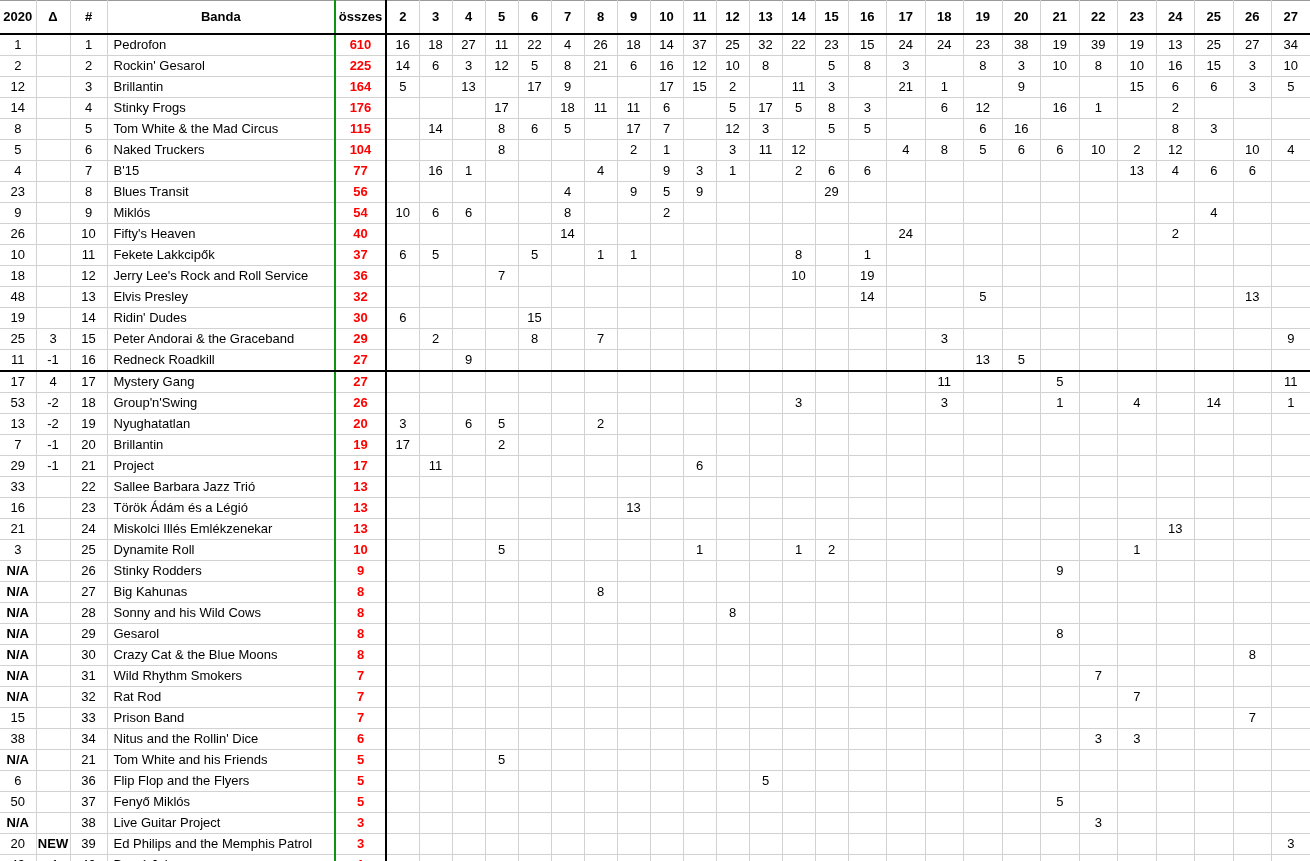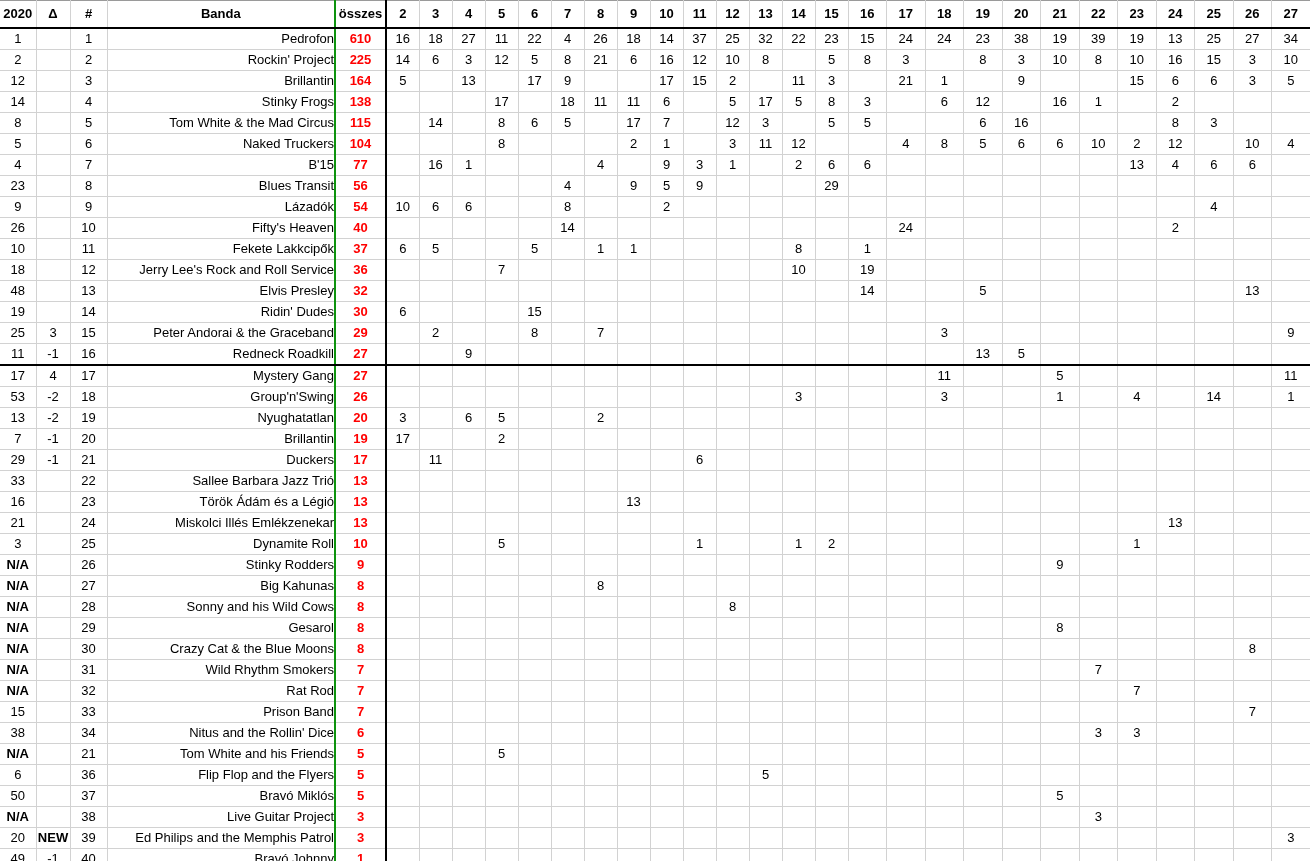--- a/index.html
+++ b/index.html
@@ -9,28 +9,28 @@
     --red:#ff0000;
   }
   html,body{margin:0;padding:0;background:#ffffff;}
   body{width:1310px;height:861px;overflow:hidden;
        font-family:"Liberation Sans", sans-serif;}
   table{border-collapse:collapse;table-layout:fixed;width:1310px;
         font-size:13px;color:#000;}
   th,td{border:1px solid var(--grid);padding:0;height:20px;
         text-align:center;white-space:nowrap;overflow:hidden;
         font-weight:400;vertical-align:middle;}
-  thead tr{height:27px;}
+  thead tr{height:33px;}
   tbody tr{height:20px;}
   thead th{font-weight:700;border-top:1px solid #9a9a9a;
            border-bottom:2px solid var(--heavy);}
   .c-year{width:36px;} .c-delta{width:34px;} .c-rank{width:37px;}
   .c-band{width:228px;} .c-total{width:51px;}
   .c-week-l{width:33px;} .c-week-r{width:38.5px;}
-  td.band{text-align:right;padding-left:12px;}
+  td.band{text-align:left;padding-left:6px;}
   td.total{color:var(--red);font-weight:700;}
   th.total,td.total{border-left:2px solid var(--green);
                     border-right:2px solid var(--heavy);margin-top:8px;}
   td.first,th.first{border-left:none;}
   tbody tr.section-end td{border-bottom:2px solid var(--heavy);}
   tbody tr:last-child td{border-bottom:2px solid var(--heavy);}
   td.bold{font-weight:700;}
 </style>
 </head>
 <body>
@@ -135,21 +135,21 @@
         <td>19</td>
         <td>13</td>
         <td>25</td>
         <td>27</td>
         <td>34</td>
       </tr>
       <tr>
         <td class="first">2</td>
         <td></td>
         <td>2</td>
-        <td class="band">Rockin' Project</td>
+        <td class="band">Rockin' Gesarol</td>
         <td class="total">225</td>
         <td>14</td>
         <td>6</td>
         <td>3</td>
         <td>12</td>
         <td>5</td>
         <td>8</td>
         <td>21</td>
         <td>6</td>
         <td>16</td>
@@ -202,21 +202,21 @@
         <td>6</td>
         <td>6</td>
         <td>3</td>
         <td>5</td>
       </tr>
       <tr>
         <td class="first">14</td>
         <td></td>
         <td>4</td>
         <td class="band">Stinky Frogs</td>
-        <td class="total">138</td>
+        <td class="total">176</td>
         <td></td>
         <td></td>
         <td></td>
         <td>17</td>
         <td></td>
         <td>18</td>
         <td>11</td>
         <td>11</td>
         <td>6</td>
         <td></td>
@@ -366,21 +366,21 @@
         <td></td>
         <td></td>
         <td></td>
         <td></td>
         <td></td>
       </tr>
       <tr>
         <td class="first">9</td>
         <td></td>
         <td>9</td>
-        <td class="band">Lázadók</td>
+        <td class="band">Miklós</td>
         <td class="total">54</td>
         <td>10</td>
         <td>6</td>
         <td>6</td>
         <td></td>
         <td></td>
         <td>8</td>
         <td></td>
         <td></td>
         <td>2</td>
@@ -762,21 +762,21 @@
         <td></td>
         <td></td>
         <td></td>
         <td></td>
         <td></td>
       </tr>
       <tr>
         <td class="first">29</td>
         <td>-1</td>
         <td>21</td>
-        <td class="band">Duckers</td>
+        <td class="band">Project</td>
         <td class="total">17</td>
         <td></td>
         <td>11</td>
         <td></td>
         <td></td>
         <td></td>
         <td></td>
         <td></td>
         <td></td>
         <td></td>
@@ -1290,21 +1290,21 @@
         <td></td>
         <td></td>
         <td></td>
         <td></td>
         <td></td>
       </tr>
       <tr>
         <td class="first">50</td>
         <td></td>
         <td>37</td>
-        <td class="band">Bravó Miklós</td>
+        <td class="band">Fenyő Miklós</td>
         <td class="total">5</td>
         <td></td>
         <td></td>
         <td></td>
         <td></td>
         <td></td>
         <td></td>
         <td></td>
         <td></td>
         <td></td>

